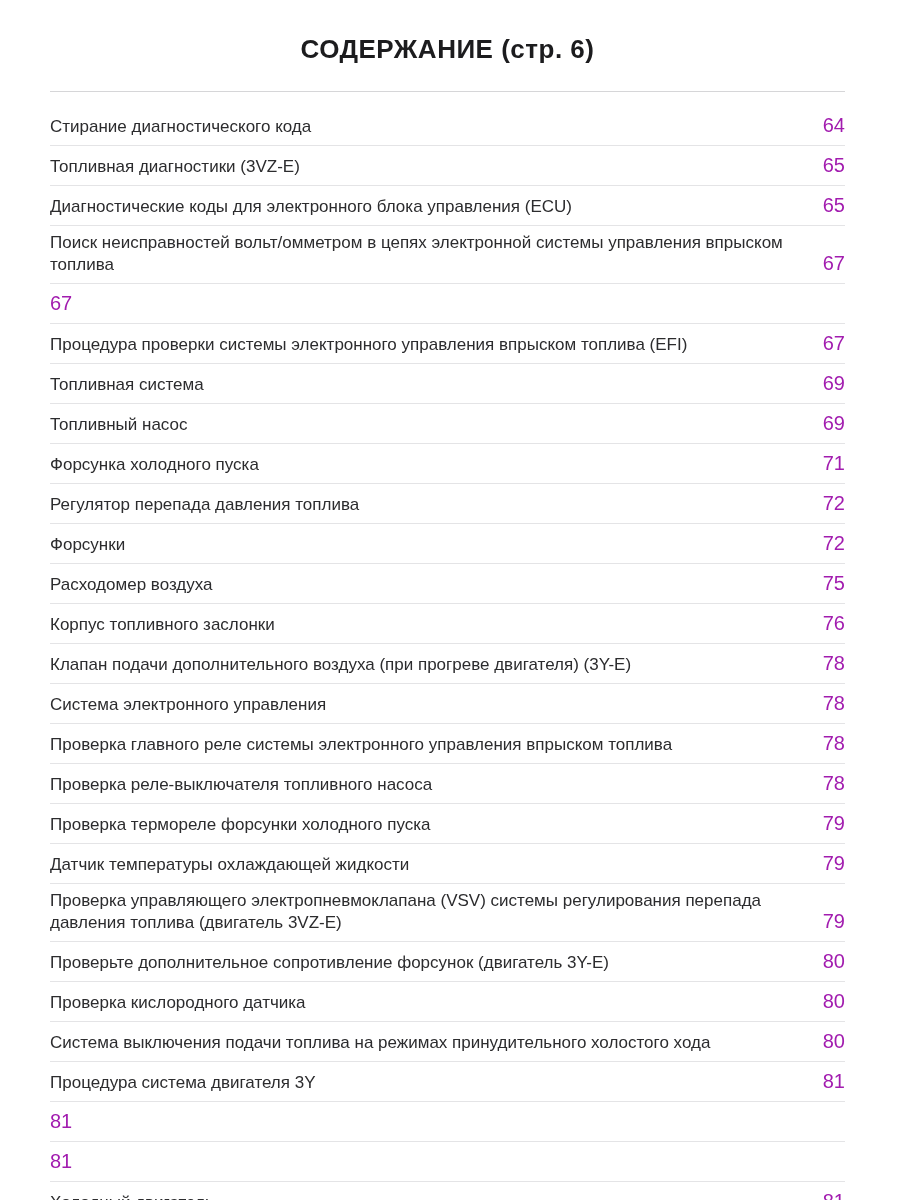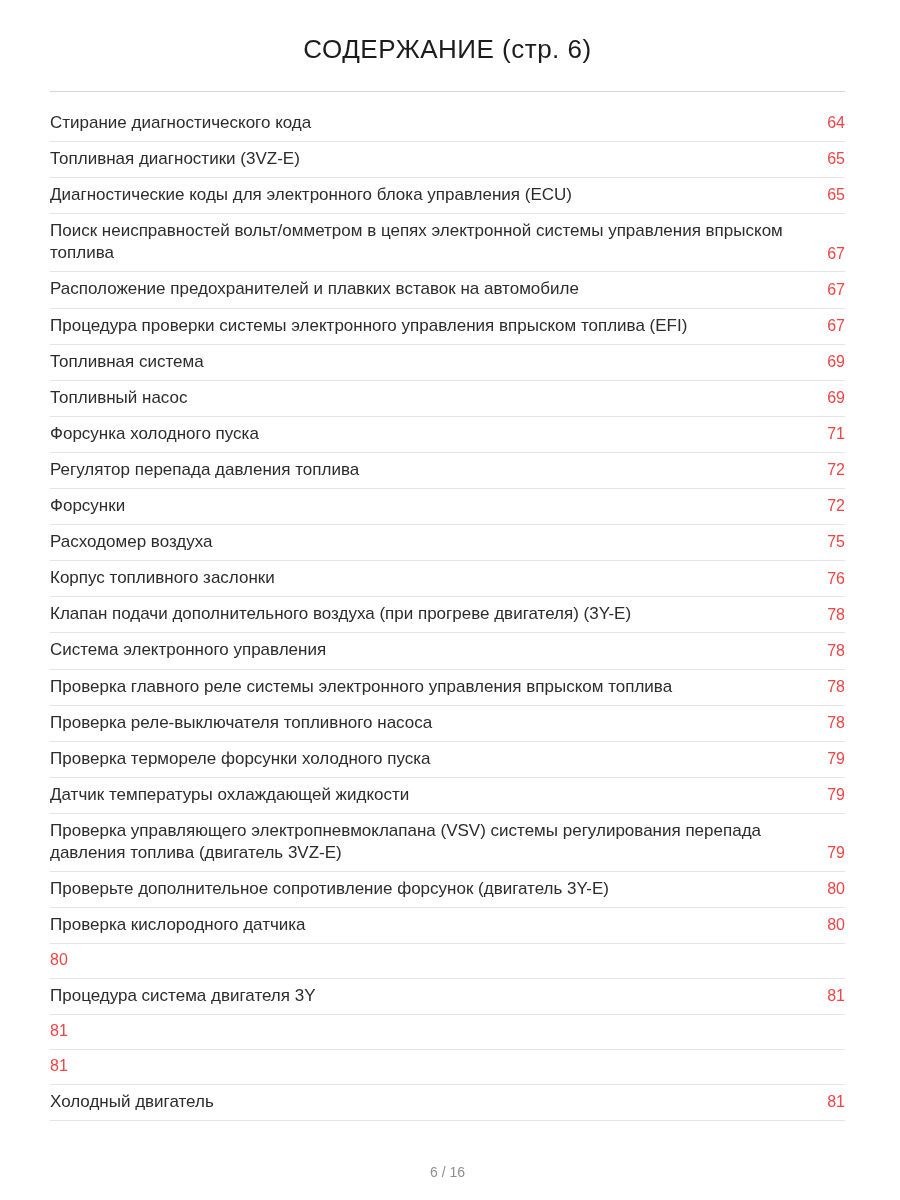--- a/index.html
+++ b/index.html
@@ -15,21 +15,21 @@
     margin: 0 auto;
     background: #ffffff;
     padding: 34px 55px 20px 50px;
     display: flex;
     flex-direction: column;
   }
   .page-title {
     margin: 0 0 26px 0;
     text-align: center;
     font-size: 26px;
-    font-weight: 400;
+    font-weight: 700;
     letter-spacing: 0.5px;
     color: #1c1c1e;
   }
   .top-rule {
     border: none;
     border-top: 1px solid #d6d6d8;
     margin: 0 0 14px 0;
   }
   .toc-list {
     flex: 0 0 auto;
@@ -42,23 +42,23 @@
     padding: 6px 0 7px 0;
     border-bottom: 1px solid #e4e4e6;
   }
   .toc-title {
     font-size: 17px;
     line-height: 1.3;
     color: #2c2c2e;
     max-width: 750px;
   }
   .toc-page {
-    font-size: 16px;
+    font-size: 20px;
     line-height: 1.3;
-    color: #ef4444;
+    color: #a21caf;
     flex-shrink: 0;
   }
   .page-footer {
     margin-top: auto;
     padding-top: 26px;
     text-align: center;
     font-size: 14px;
     color: #8e8e93;
   }
 </style>
@@ -86,21 +86,20 @@
     <span class="toc-title">Диагностические коды для электронного блока управления (ECU)</span>
     <span class="toc-page">65</span>
   </div>
 
   <div class="toc-row">
     <span class="toc-title">Поиск неисправностей вольт/омметром в цепях электронной системы управления впрыском топлива</span>
     <span class="toc-page">67</span>
   </div>
 
   <div class="toc-row">
-    <span class="toc-title">Расположение предохранителей и плавких вставок на автомобиле</span>
     <span class="toc-page">67</span>
   </div>
 
   <div class="toc-row">
     <span class="toc-title">Процедура проверки системы электронного управления впрыском топлива (EFI)</span>
     <span class="toc-page">67</span>
   </div>
 
   <div class="toc-row">
     <span class="toc-title">Топливная система</span>
@@ -176,20 +175,21 @@
     <span class="toc-title">Проверьте дополнительное сопротивление форсунок (двигатель 3Y-E)</span>
     <span class="toc-page">80</span>
   </div>
 
   <div class="toc-row">
     <span class="toc-title">Проверка кислородного датчика</span>
     <span class="toc-page">80</span>
   </div>
 
   <div class="toc-row">
+    <span class="toc-title">Система выключения подачи топлива на режимах принудительного холостого хода</span>
     <span class="toc-page">80</span>
   </div>
 
   <div class="toc-row">
     <span class="toc-title">Процедура система двигателя 3Y</span>
     <span class="toc-page">81</span>
   </div>
 
   <div class="toc-row">
     <span class="toc-page">81</span>

